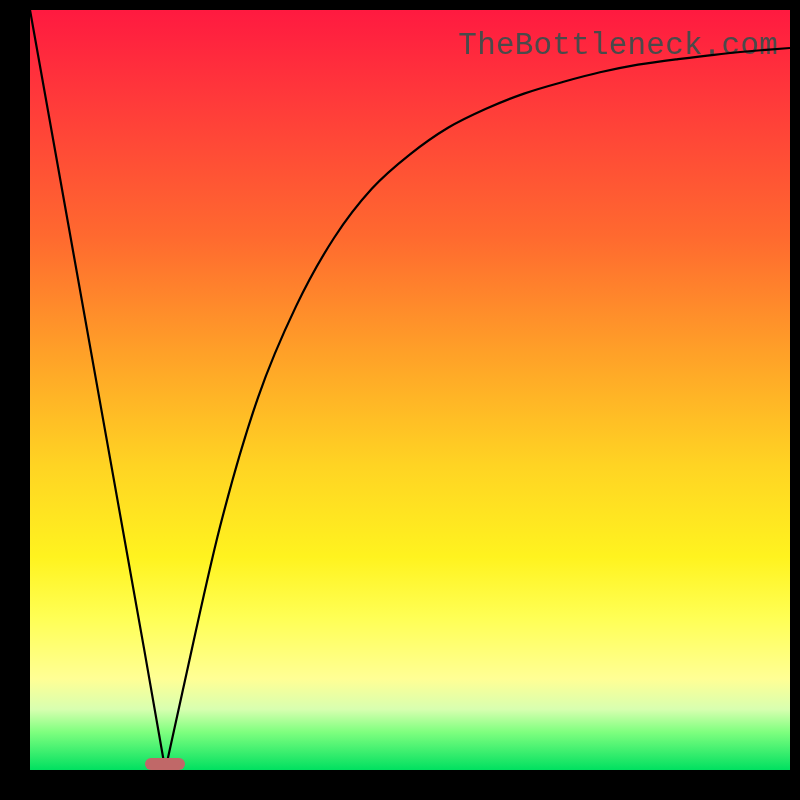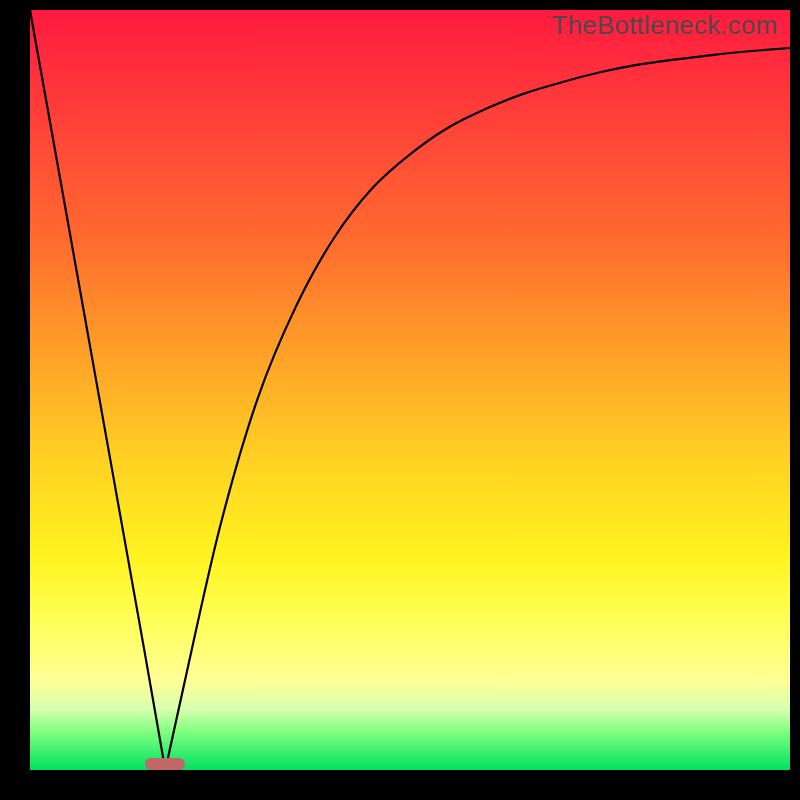--- a/index.html
+++ b/index.html
@@ -32,27 +32,28 @@
       #fff31f 72%,
       #ffff55 80%,
       #ffff95 88%,
       #d8ffb0 92%,
       #7fff7f 95%,
       #00e060 100%
     );
   }
   .watermark {
     position: absolute;
-    top: 0;
+    top: 18px;
     right: 12px;
     color: #4a4a4a;
-    font-size: 26px;
+    font-size: 31px;
     font-weight: 500;
     letter-spacing: 0.2px;
     user-select: none;
+    font-family: Liberation Mono, monospace;
   }
   svg.curve {
     position: absolute;
     left: 0;
     top: 0;
     width: 760px;
     height: 760px;
   }
   .marker {
     position: absolute;

